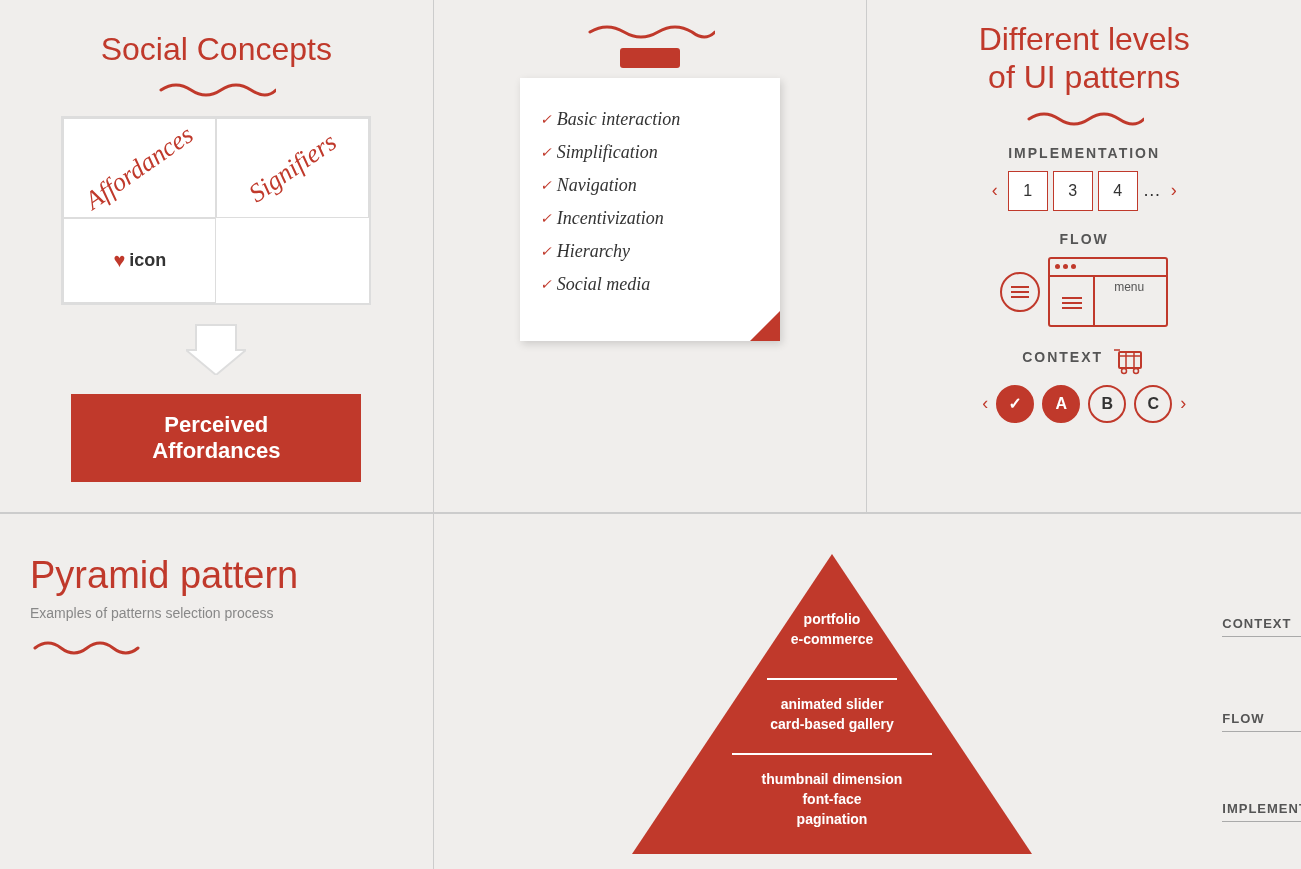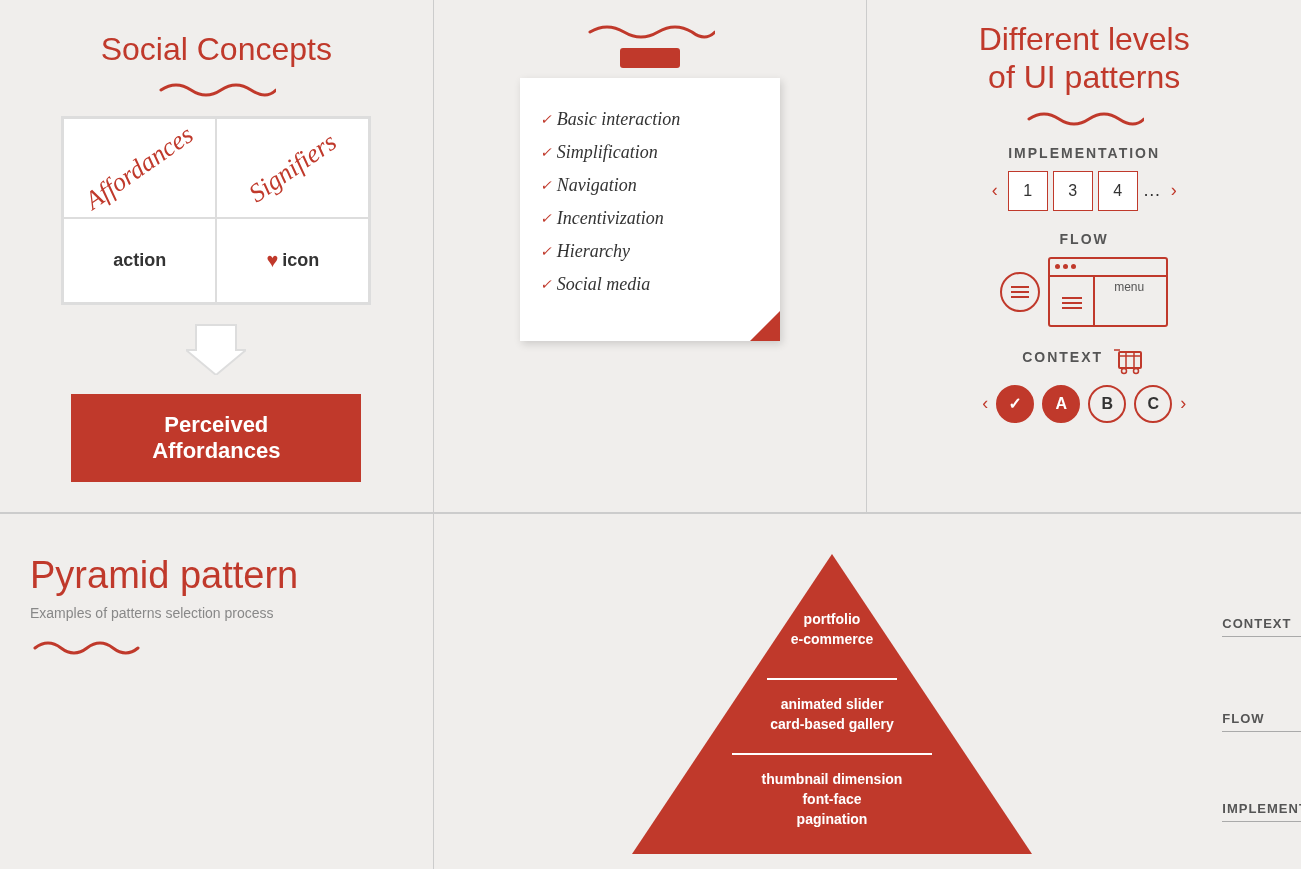--- a/index.html
+++ b/index.html
@@ -328,23 +328,20 @@
     <div style="display:grid; grid-template-columns:1fr 1fr; border:2px solid #ddd; background:#fff; width:310px; margin:0 auto 0 auto;">
 
       <div class="concept-cell" style="border-right:1px solid #ddd; border-bottom:1px solid #ddd; height:100px; overflow:hidden;">
         <span class="diagonal-text" style="font-size:26px; color:#c0392b;">Affordances</span>
       </div>
 
       <div class="concept-cell" style="border-bottom:1px solid #ddd; height:100px; overflow:hidden;">
         <span class="diagonal-text" style="font-size:26px; color:#c0392b;">Signifiers</span>
       </div>
 
-      <div class="concept-cell-bottom" style="border-right:1px solid #ddd; height:85px;">
-        <span class="action-text">action</span>
-      </div>
 
       <div class="concept-cell-bottom" style="height:85px;">
         <span class="heart-icon">♥</span>
         <span class="action-text" style="margin-left:4px;">icon</span>
       </div>
     </div>
 
     <div style="text-align:center; margin:15px 0;">
       <svg width="60" height="55">
         <polygon points="10,5 50,5 50,30 60,30 30,55 0,30 10,30" fill="white" stroke="#ddd" stroke-width="2"></polygon>

